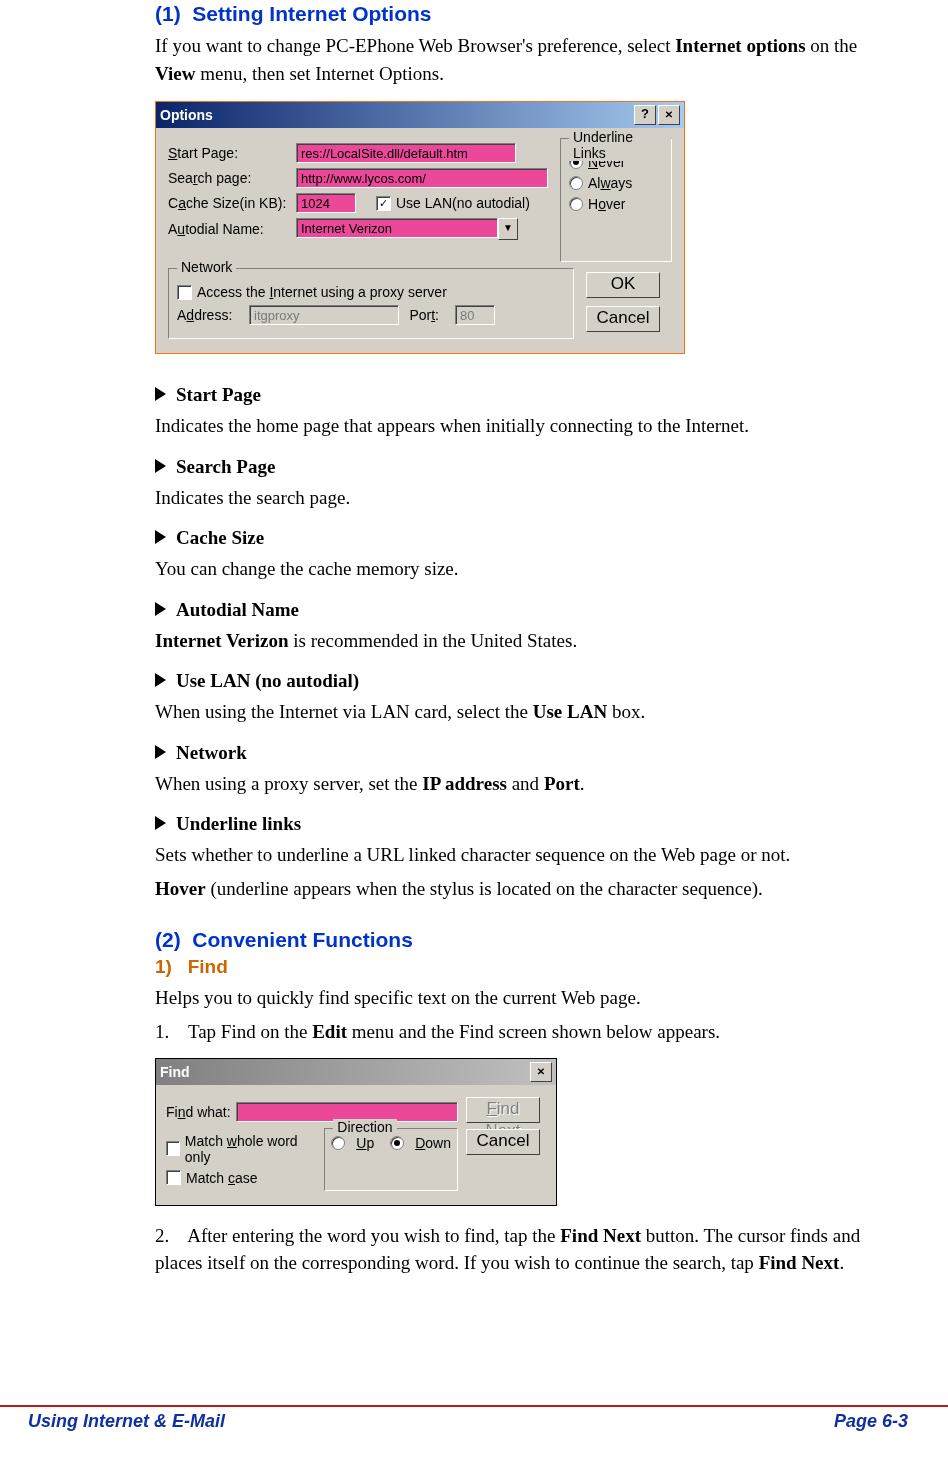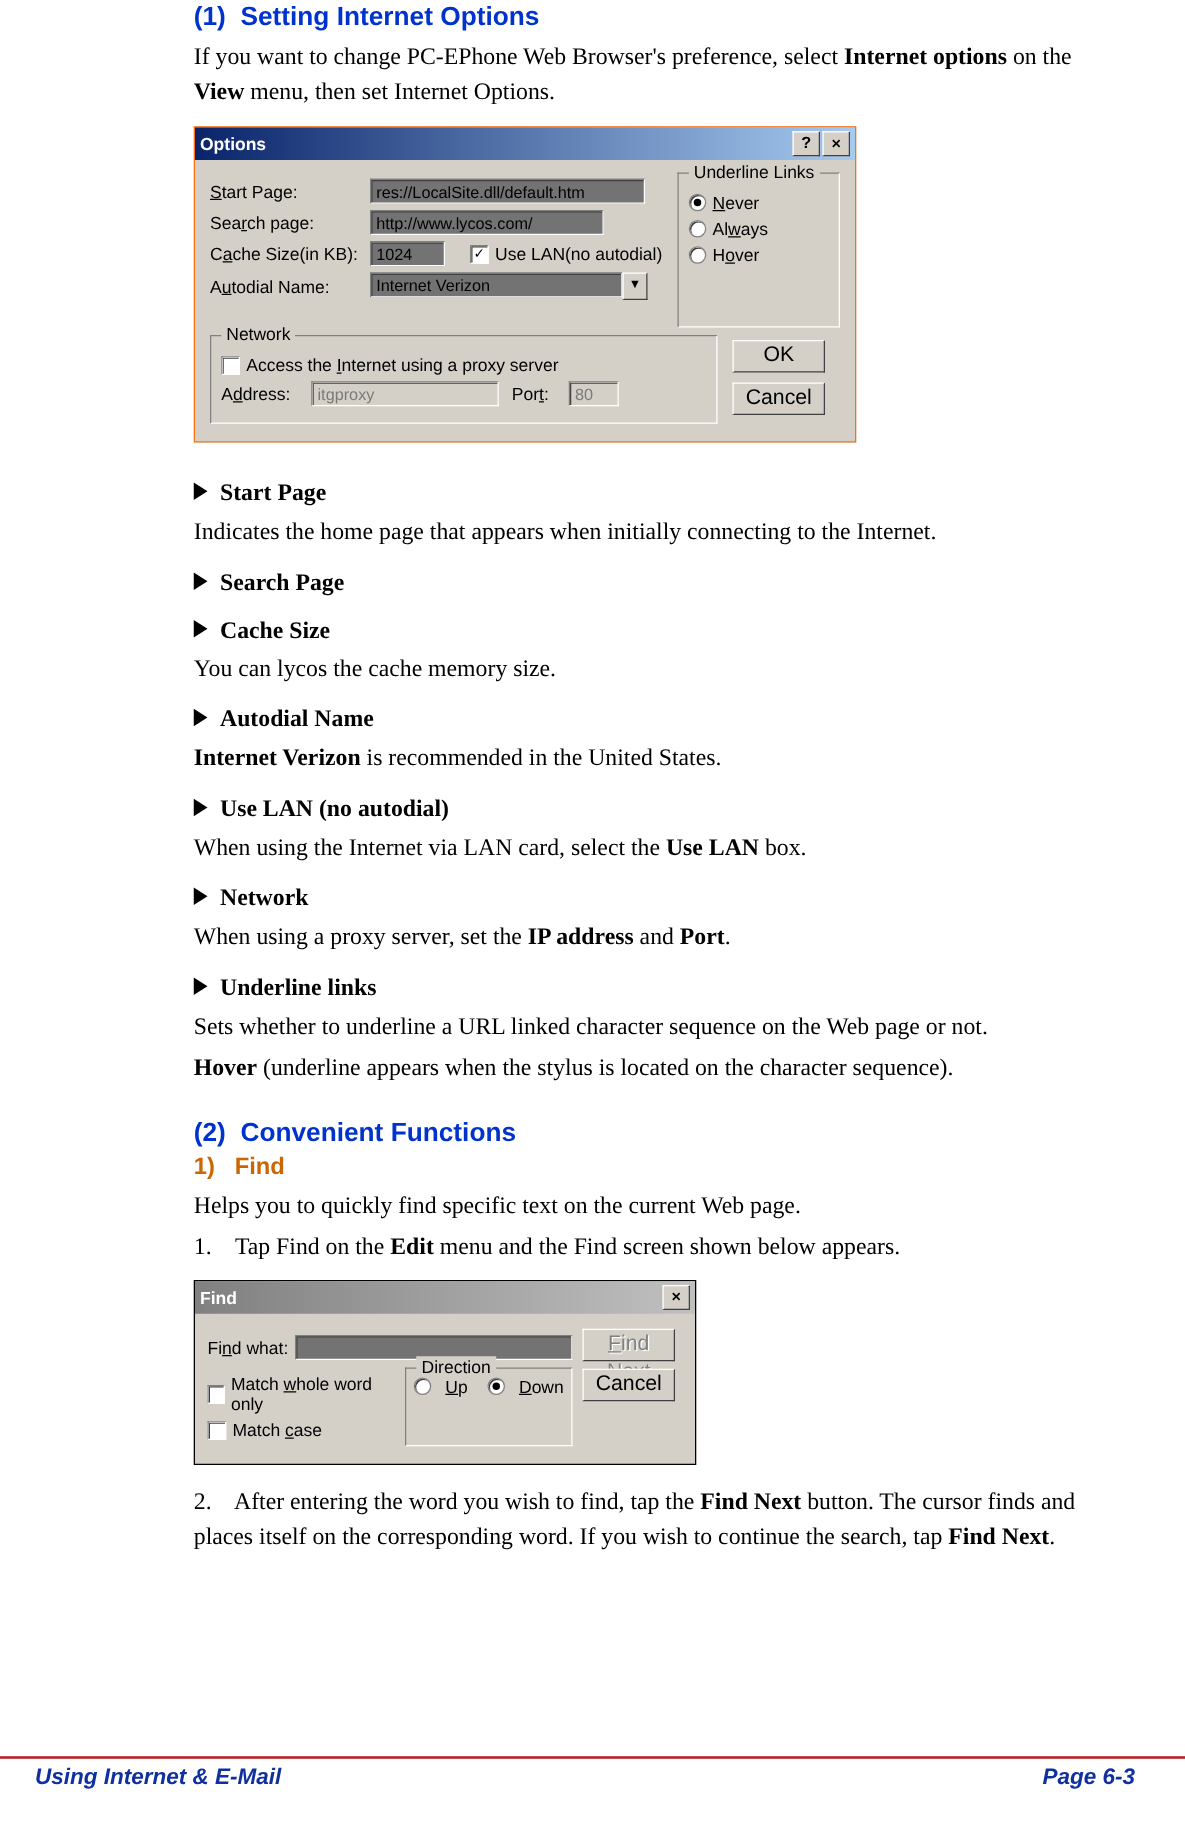--- a/index.html
+++ b/index.html
@@ -71,21 +71,21 @@
     font-size:13px;
     text-align:center;
     line-height:16px;
     margin-left:2px;
   }
   .tbtn.cls::before{content:"✕";font-size:10px;}
   .dlg-body{padding:10px 12px 14px 12px;}
   .row{display:flex;align-items:center;margin:5px 0;}
   .lbl{width:128px;}
   .sunken{
-    background:#737373;
+    background:#ec4899;
     border:1px solid #808080;
     border-right-color:#fff;
     border-bottom-color:#fff;
     box-shadow:inset 1px 1px 0 #404040;
     height:20px;
     padding:1px 4px;
     box-sizing:border-box;
     font-family:Tahoma,sans-serif;
     font-size:13px;
   }
@@ -175,21 +175,21 @@
     </div>
     <div class="dlg-body">
       <div style="display:flex;gap:12px;">
         <div style="flex:1;">
           <div class="row">
             <span class="lbl"><span class="uline">S</span>tart Page:</span>
             <input class="sunken" style="width: 220px;" value="res://LocalSite.dll/default.htm">
           </div>
           <div class="row">
             <span class="lbl">Sea<span class="uline">r</span>ch page:</span>
-            <input class="sunken" style="width: 187px;" value="http://www.lycos.com/">
+            <input class="sunken" style="width: 252px;" value="http://www.lycos.com/">
           </div>
           <div class="row">
             <span class="lbl">C<span class="uline">a</span>che Size(in KB):</span>
             <input class="sunken" style="width: 60px;" value="1024">
             <span style="width:20px;"></span>
             <span class="chk">✓</span>
             <span>Use LAN(no autodial)</span>
           </div>
           <div class="row">
             <span class="lbl">A<span class="uline">u</span>todial Name:</span>
@@ -238,23 +238,24 @@
         </div>
       </div>
     </div>
   </div>
 
   
   <div class="item-head"><span class="tri"></span><span>Start Page</span></div>
   <p>Indicates the home page that appears when initially connecting to the Internet.</p>
 
   <div class="item-head"><span class="tri"></span><span>Search Page</span></div>
+  <p>Indicates the search page.</p>
 
   <div class="item-head"><span class="tri"></span><span>Cache Size</span></div>
-  <p>You can lycos the cache memory size.</p>
+  <p>You can change the cache memory size.</p>
 
   <div class="item-head"><span class="tri"></span><span>Autodial Name</span></div>
   <p><span class="b">Internet Verizon</span><span> is recommended in the United States.</span></p>
 
   <div class="item-head"><span class="tri"></span><span>Use LAN (no autodial)</span></div>
   <p><span>When using the Internet via LAN card, select the </span><span class="b">Use LAN</span><span> box.</span></p>
 
   <div class="item-head"><span class="tri"></span><span>Network</span></div>
   <p><span>When using a proxy server, set the </span><span class="b">IP address</span><span> and </span><span class="b">Port</span><span>.</span></p>
 

